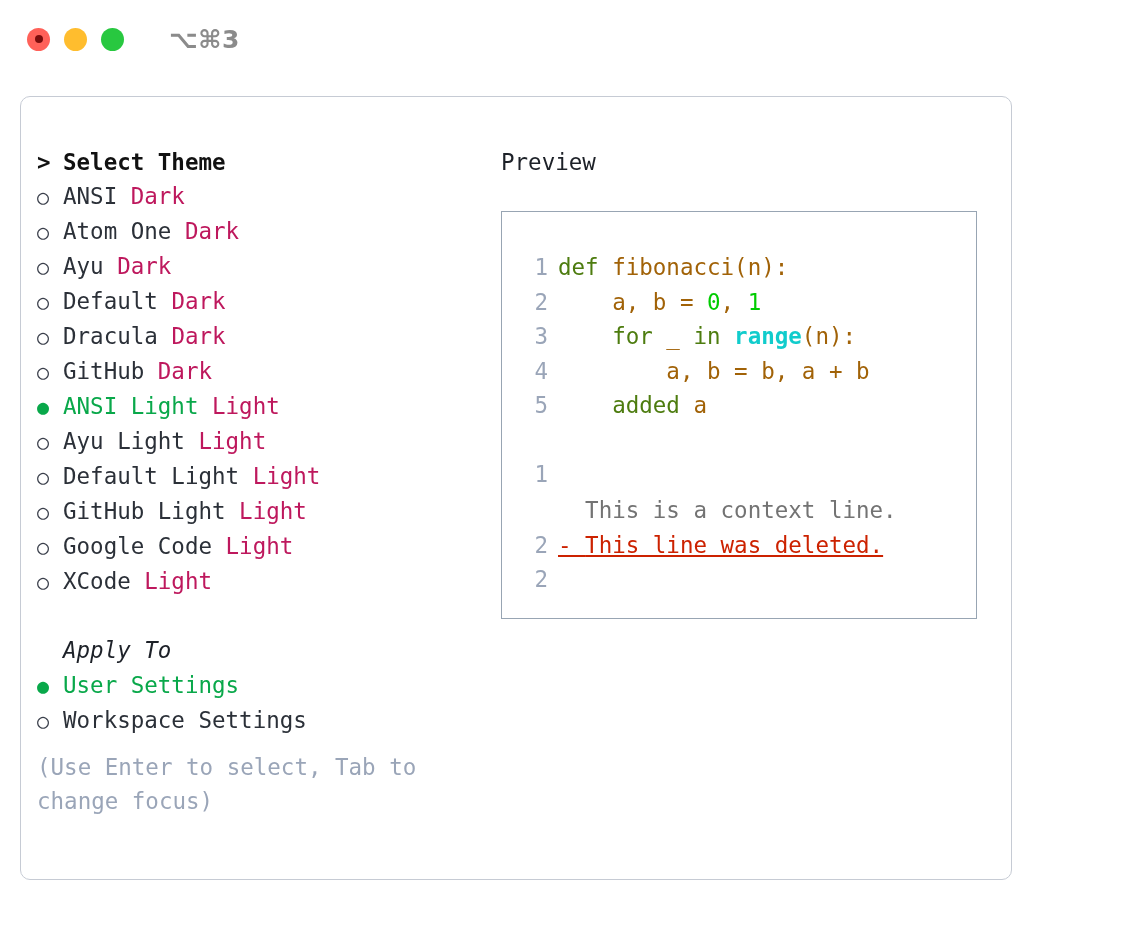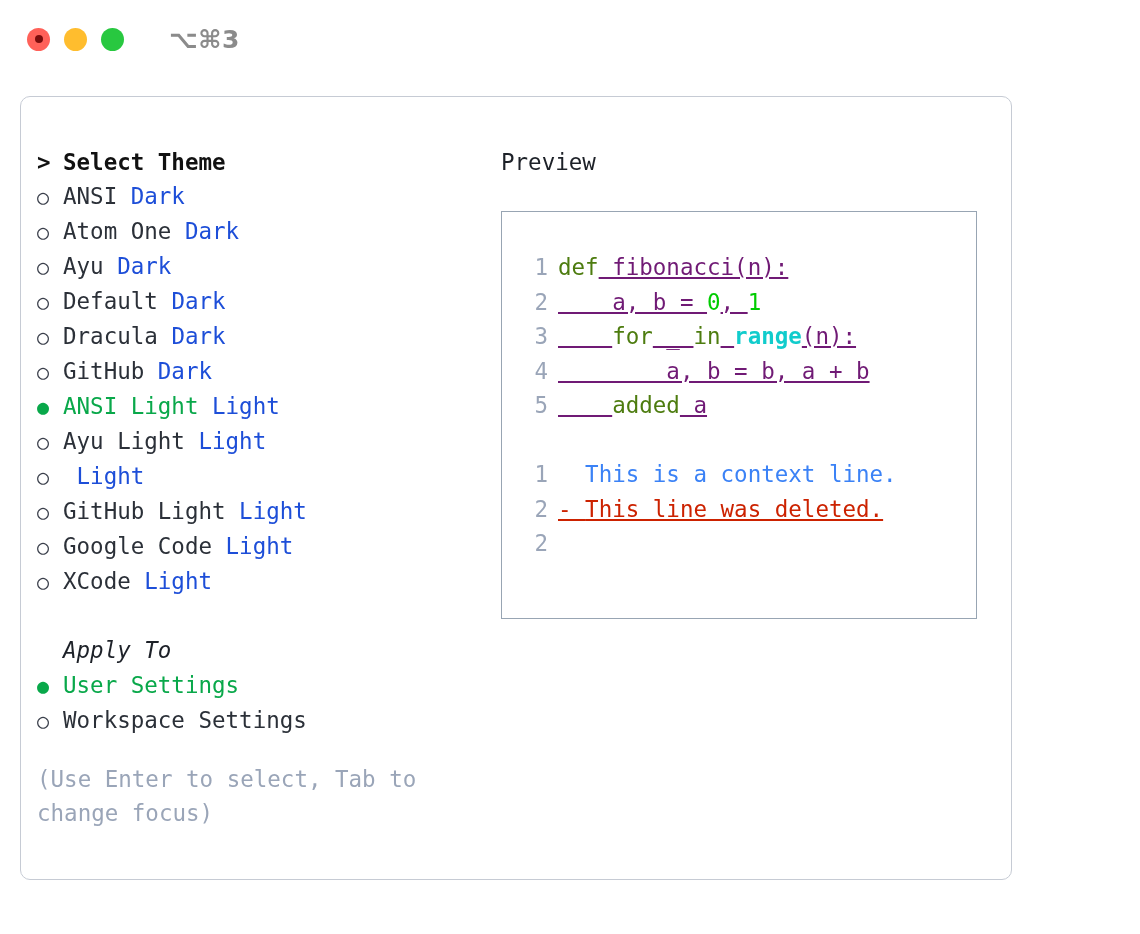--- a/index.html
+++ b/index.html
@@ -106,33 +106,33 @@
   .marker.blank { color: transparent; }
 
   .row-heading {
     font-weight: bold;
     color: #111111;
   }
   .row-heading .marker { color: #111111; font-weight: bold; font-size: 22.5px; }
 
   .theme-name { color: #2b3038; }
   .theme-name.selected { color: #09a84a; }
-  .theme-kind { color: #1d4ed8; }
+  .theme-kind { color: #be185d; }
 
   .apply-heading {
     color: #1d2128;
     font-style: italic;
   }
   .apply-option { color: #2b3038; }
   .apply-option.selected { color: #09a84a; }
 
   .spacer-sm { height: 34px; }
 
   .hint {
-    margin-top: 24px;
+    margin-top: 12px;
     font-size: 22.5px;
     line-height: 34px;
     color: #9aa5b8;
     width: 420px;
     white-space: pre-wrap;
   }
 
   
   .right-col {
     position: absolute;
@@ -164,24 +164,24 @@
     display: inline-block;
     width: 28px;
     flex: 0 0 28px;
     text-align: right;
     color: #9aa5b8;
     margin-right: 10px;
   }
   .tok-kw    { color: #4d7c0f; }
   .tok-fn    { color: #11cccc; font-weight: bold; }
   .tok-num   { color: #00cc00; }
-  .tok-plain { color: #701a75; text-decoration: underline; }
+  .tok-plain { color: #a16207; }
 
   .diff-gap { height: 34.5px; }
-  .diff-context { color: #3b82f6; }
+  .diff-context { color: #737373; margin-top: 36px; }
   .diff-del     { color: #cc2200; text-decoration: underline; }
   .diff-add     { color: #00cc00; }
 </style>
 </head>
 <body>
 
 <div class="app-window">
 
   <div class="titlebar">
     <div class="traffic-lights">
@@ -205,21 +205,21 @@
 
         <div id="theme-list">
             <div class="list-row"><span class="marker">○</span><span class="theme-name">ANSI</span><span> </span><span class="theme-kind">Dark</span></div>
             <div class="list-row"><span class="marker">○</span><span class="theme-name">Atom One</span><span> </span><span class="theme-kind">Dark</span></div>
             <div class="list-row"><span class="marker">○</span><span class="theme-name">Ayu</span><span> </span><span class="theme-kind">Dark</span></div>
             <div class="list-row"><span class="marker">○</span><span class="theme-name">Default</span><span> </span><span class="theme-kind">Dark</span></div>
             <div class="list-row"><span class="marker">○</span><span class="theme-name">Dracula</span><span> </span><span class="theme-kind">Dark</span></div>
             <div class="list-row"><span class="marker">○</span><span class="theme-name">GitHub</span><span> </span><span class="theme-kind">Dark</span></div>
             <div class="list-row"><span class="marker sel">●</span><span class="theme-name selected">ANSI Light</span><span> </span><span class="theme-kind">Light</span></div>
             <div class="list-row"><span class="marker">○</span><span class="theme-name">Ayu Light</span><span> </span><span class="theme-kind">Light</span></div>
-            <div class="list-row"><span class="marker">○</span><span> </span><span class="theme-kind">Light</span></div>
+            <div class="list-row"><span class="marker">○</span><span class="theme-name">Default Light</span><span> </span><span class="theme-kind">Light</span></div>
             <div class="list-row"><span class="marker">○</span><span class="theme-name">GitHub Light</span><span> </span><span class="theme-kind">Light</span></div>
             <div class="list-row"><span class="marker">○</span><span class="theme-name">Google Code</span><span> </span><span class="theme-kind">Light</span></div>
             <div class="list-row"><span class="marker">○</span><span class="theme-name">XCode</span><span> </span><span class="theme-kind">Light</span></div>
           </div>
 
         <div class="spacer-sm"></div>
 
         <div class="list-row">
           <span class="marker blank">○</span><span class="apply-heading">Apply To</span>
         </div>

